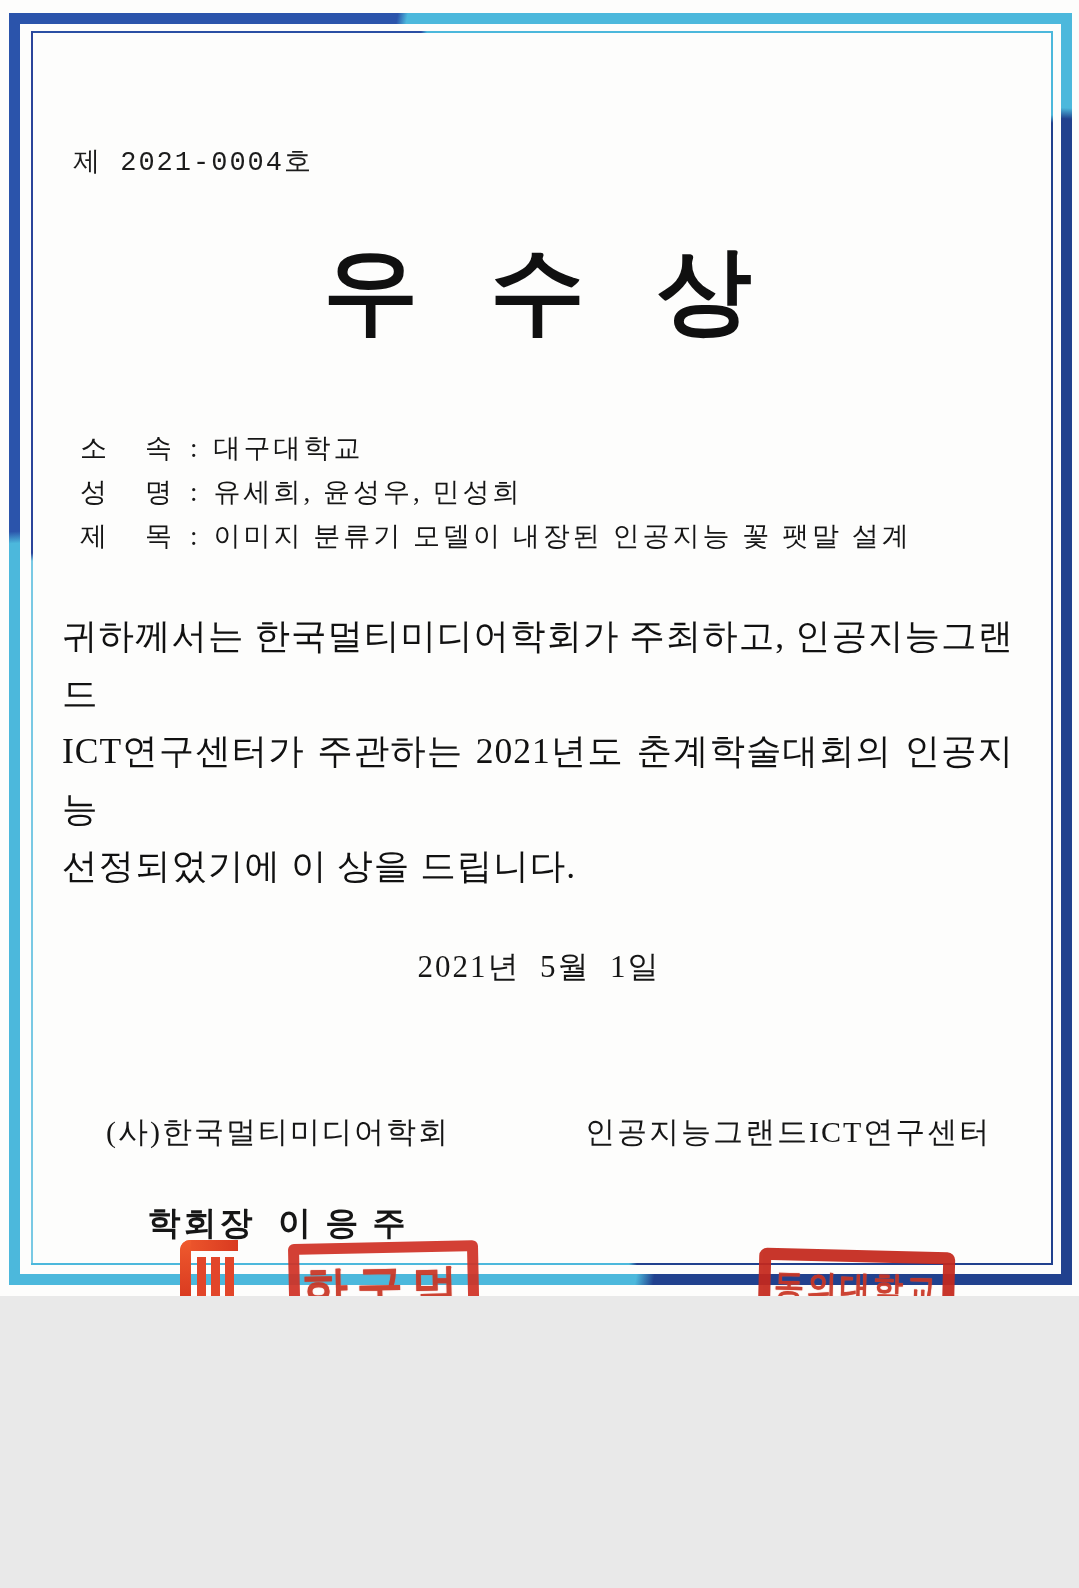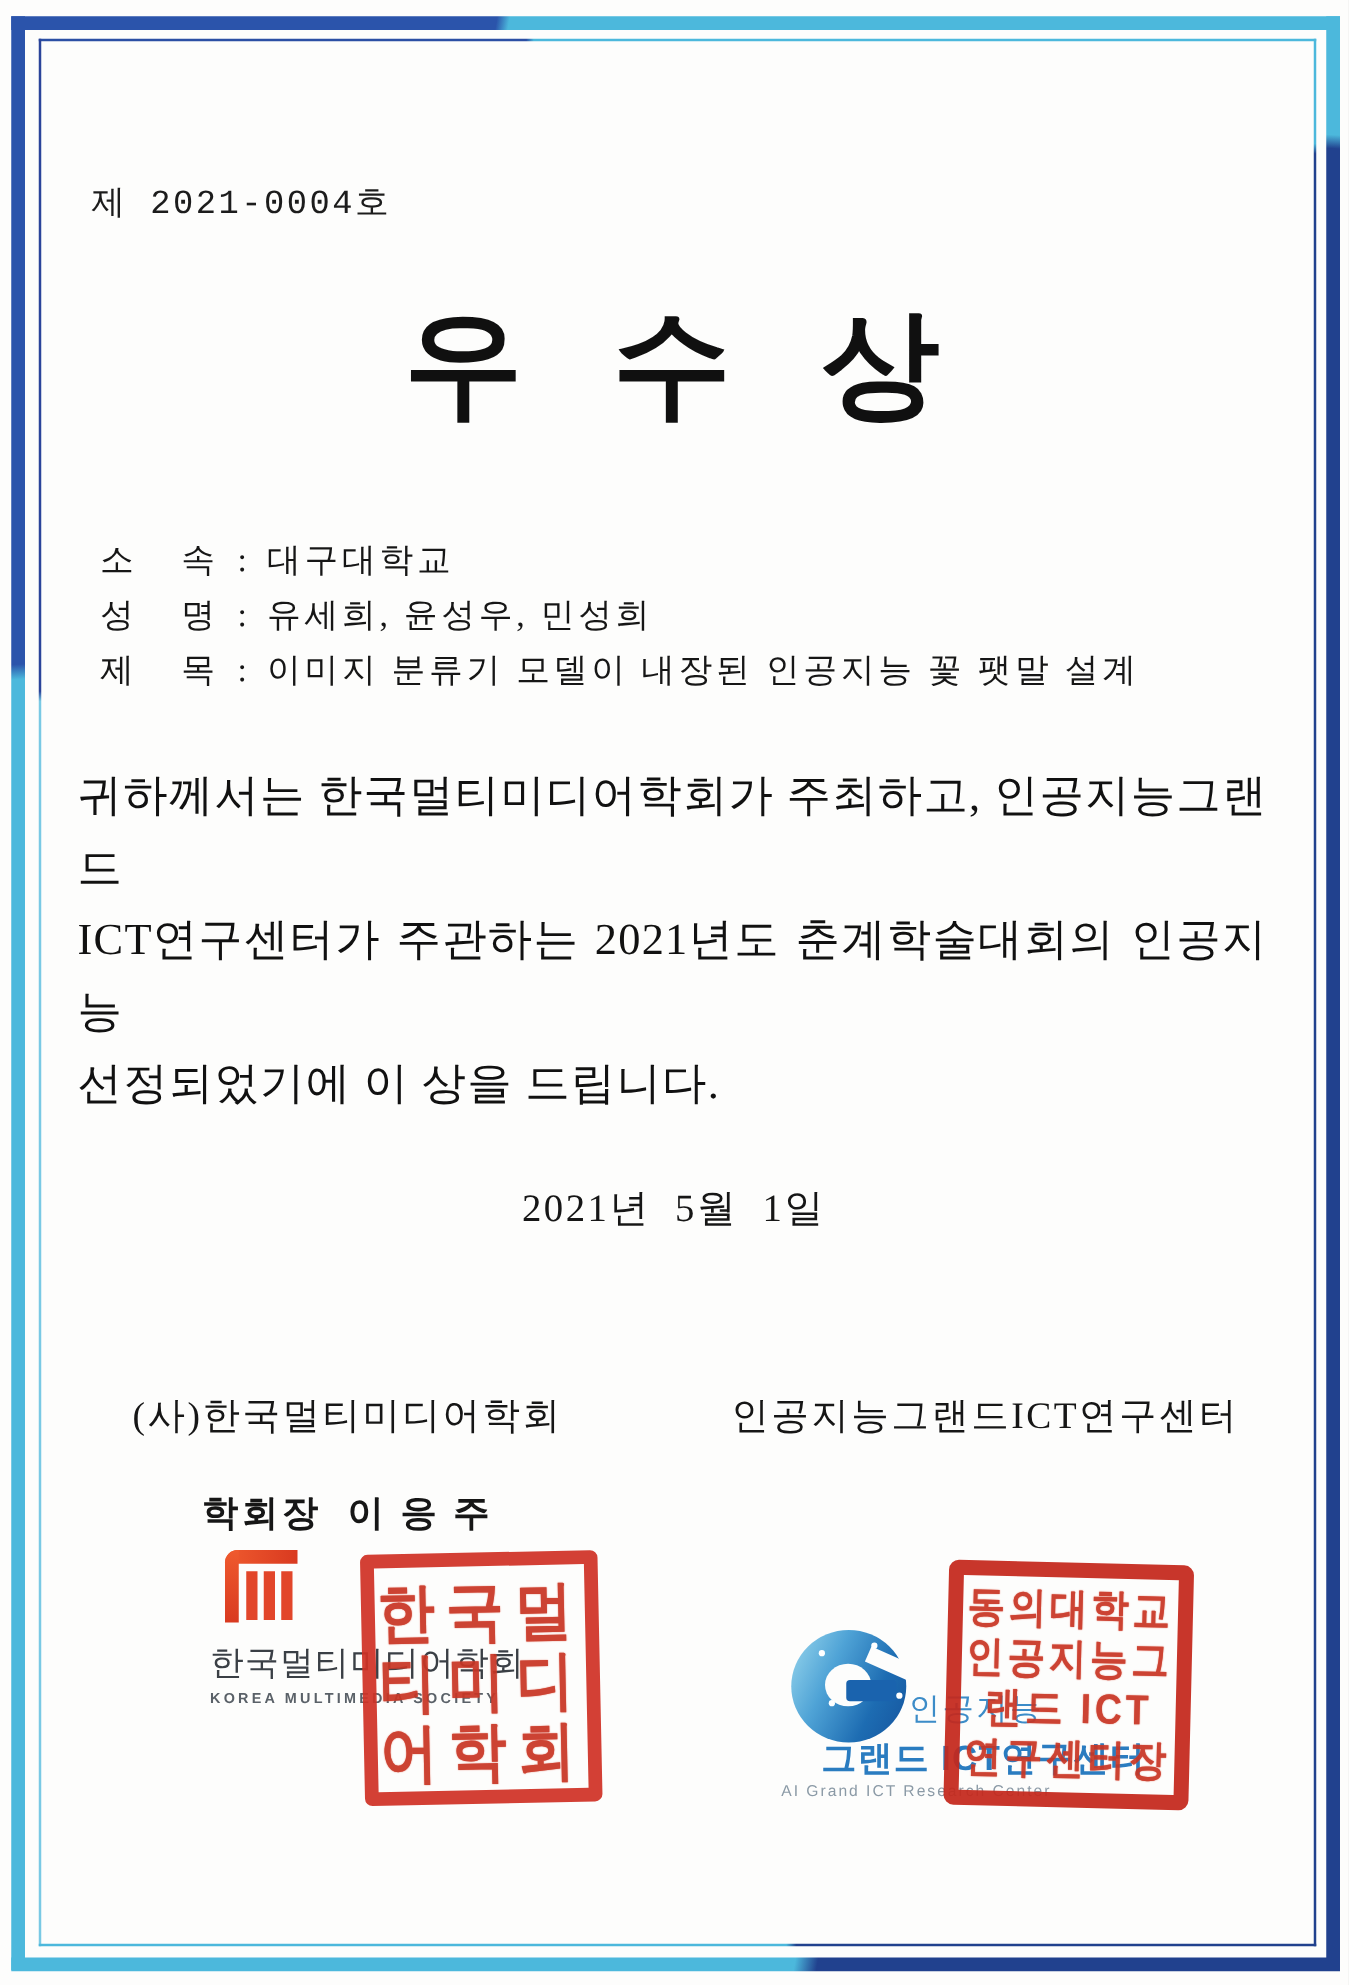--- a/index.html
+++ b/index.html
@@ -1,17 +1,17 @@
 <!DOCTYPE html>
 <html><head>
 <meta charset="utf-8">
 <style>
   html,body{margin:0;padding:0;background:#e9e9e9;}
   .page{
-    position:relative; width:1079px; height:1588px; margin:0 auto;
+    position:relative; width:1079px; height:1296px; margin:0 auto;
     background:#fdfdfc; overflow:hidden;
     font-family:"Liberation Serif","DejaVu Serif",serif; color:#161616;
   }
   
   .band, .tline{position:absolute;}
   .band-top   {left:9px;  right:7px; top:13px;  height:11px;
                background:linear-gradient(100deg,#2b54ab 0 383px,#4cb8dc 393px 100%);}
   .band-right {right:7px; top:13px;  bottom:12px; width:11px;
                background:linear-gradient(183deg,#4cb8dc 0 95px,#21418e 106px 100%);}
   .band-left  {left:9px;  top:13px;  bottom:12px; width:11px;
@@ -43,21 +43,21 @@
   .body-text{position:absolute; left:62px; top:608px; width:952px;
              font-size:35.5px; line-height:57.5px; letter-spacing:1px; color:#111;}
   .body-line.just{text-align:justify; text-align-last:justify;}
   .award-date{position:absolute; left:0; right:1px; top:946px; text-align:center;
               font-size:31px; letter-spacing:2px; white-space:pre;}
   .signatures{position:absolute; left:57px; top:1112px; width:960px; display:flex;gap:20px;}
   .sig-col{text-align:center;}
   .sig-col.left{width:452px;}
   .sig-col.right{width:468px; margin-left:40px;}
   .sig-org{font-size:30px; letter-spacing:2px; white-space:pre;}
-  .sig-name{margin-top:38px; font-size:29px; font-weight:700; letter-spacing:3px; white-space:pre;}
+  .sig-name{margin-top:48px; font-size:33px; font-weight:700; letter-spacing:3px; white-space:pre;}
 
   
   .kmms-logo{position:absolute; left:168px; top:1240px; width:310px;}
   .kmms-icon{position:relative; width:58px; height:60px; margin-left:12px;}
   .kmms-icon .frame-top{position:absolute; left:0; top:0; width:58px; height:11px;
       background:linear-gradient(to right,#ef5a2e,#d93a20); border-top-left-radius:10px;}
   .kmms-icon .frame-left{position:absolute; left:0; top:0; width:11px; height:58px;
       background:linear-gradient(to bottom,#ef5a2e,#d93a20); border-top-left-radius:10px;}
   .kmms-icon .b1,.kmms-icon .b2,.kmms-icon .b3{position:absolute; top:17px; width:9px;
       height:39px; background:#e2462a;}

